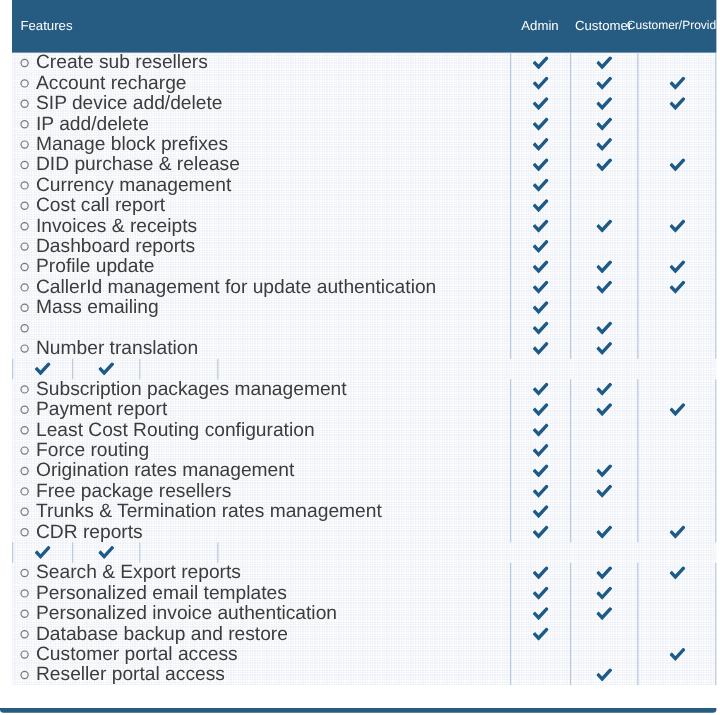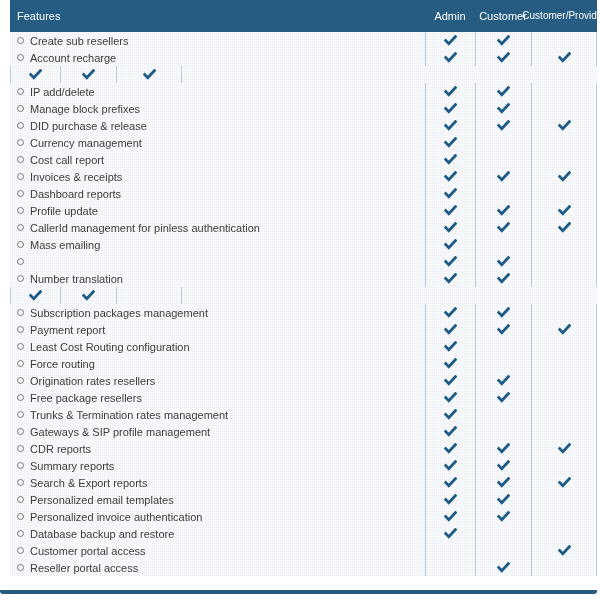--- a/index.html
+++ b/index.html
@@ -20,21 +20,21 @@
   .page {
     position: absolute; inset: 0;
     background: #ffffff;
   }
   .table-wrap {
     position: absolute;
     left: 10px; top: 0;
     width: 587px;
   }
   .thead {
-    height: 32px;
+    height: 44px;
     background: var(--header-bg, #265c82);
     display: flex;
     align-items: stretch;
     color: #ffffff;
   }
   .th { display: flex; align-items: center; }
   .th.feature {
     flex: 1 1 auto;
     padding-left: 7px;
     font-size: 11px;
@@ -66,21 +66,21 @@
   }
   .bullet {
     width: 7px; height: 7px;
     border: 1px solid var(--bullet, #7a7a7a);
     border-radius: 50%;
     margin: 0 6px 0 3px;
     flex: 0 0 auto;
     background: transparent;
   }
   .flabel {
-    font-size: 11px;
+    font-size: 16px;
     color: var(--row-text, #3c3c3c);
     white-space: nowrap;
   }
   .cell.check {
     justify-content: center;
     border-left: 1px solid var(--grid-line, #b8cadb);
   }
   .cell.admin    { width: 50px; }
   .cell.reseller { width: 56px; }
   .cell.customer { width: 66px; border-right: 1px solid var(--grid-line, #b8cadb); }
@@ -148,20 +148,24 @@
             </svg>
           </div>
     <div class="cell check customer">
             <svg class="check-icon" width="13" height="11" viewBox="0 0 13 11">
               <path d="M1.8 5.6 L4.8 8.8 L11.4 1.6"></path>
             </svg>
           </div>
   </div>
 
   <div class="row">
+    <div class="cell feature">
+      <span class="bullet"></span>
+      <span class="flabel">SIP device add/delete</span>
+    </div>
     <div class="cell check admin">
             <svg class="check-icon" width="13" height="11" viewBox="0 0 13 11">
               <path d="M1.8 5.6 L4.8 8.8 L11.4 1.6"></path>
             </svg>
           </div>
     <div class="cell check reseller">
             <svg class="check-icon" width="13" height="11" viewBox="0 0 13 11">
               <path d="M1.8 5.6 L4.8 8.8 L11.4 1.6"></path>
             </svg>
           </div>
@@ -312,21 +316,21 @@
     <div class="cell check customer">
             <svg class="check-icon" width="13" height="11" viewBox="0 0 13 11">
               <path d="M1.8 5.6 L4.8 8.8 L11.4 1.6"></path>
             </svg>
           </div>
   </div>
 
   <div class="row">
     <div class="cell feature">
       <span class="bullet"></span>
-      <span class="flabel">CallerId management for pinless authentication</span>
+      <span class="flabel">CallerId management for update authentication</span>
     </div>
     <div class="cell check admin">
             <svg class="check-icon" width="13" height="11" viewBox="0 0 13 11">
               <path d="M1.8 5.6 L4.8 8.8 L11.4 1.6"></path>
             </svg>
           </div>
     <div class="cell check reseller">
             <svg class="check-icon" width="13" height="11" viewBox="0 0 13 11">
               <path d="M1.8 5.6 L4.8 8.8 L11.4 1.6"></path>
             </svg>
@@ -466,21 +470,21 @@
               <path d="M1.8 5.6 L4.8 8.8 L11.4 1.6"></path>
             </svg>
           </div>
     <div class="cell check reseller"></div>
     <div class="cell check customer"></div>
   </div>
 
   <div class="row">
     <div class="cell feature">
       <span class="bullet"></span>
-      <span class="flabel">Origination rates resellers</span>
+      <span class="flabel">Origination rates management</span>
     </div>
     <div class="cell check admin">
             <svg class="check-icon" width="13" height="11" viewBox="0 0 13 11">
               <path d="M1.8 5.6 L4.8 8.8 L11.4 1.6"></path>
             </svg>
           </div>
     <div class="cell check reseller">
             <svg class="check-icon" width="13" height="11" viewBox="0 0 13 11">
               <path d="M1.8 5.6 L4.8 8.8 L11.4 1.6"></path>
             </svg>
@@ -513,33 +517,20 @@
     </div>
     <div class="cell check admin">
             <svg class="check-icon" width="13" height="11" viewBox="0 0 13 11">
               <path d="M1.8 5.6 L4.8 8.8 L11.4 1.6"></path>
             </svg>
           </div>
     <div class="cell check reseller"></div>
     <div class="cell check customer"></div>
   </div>
 
-  <div class="row">
-    <div class="cell feature">
-      <span class="bullet"></span>
-      <span class="flabel">Gateways &amp; SIP profile management</span>
-    </div>
-    <div class="cell check admin">
-            <svg class="check-icon" width="13" height="11" viewBox="0 0 13 11">
-              <path d="M1.8 5.6 L4.8 8.8 L11.4 1.6"></path>
-            </svg>
-          </div>
-    <div class="cell check reseller"></div>
-    <div class="cell check customer"></div>
-  </div>
 
   <div class="row">
     <div class="cell feature">
       <span class="bullet"></span>
       <span class="flabel">CDR reports</span>
     </div>
     <div class="cell check admin">
             <svg class="check-icon" width="13" height="11" viewBox="0 0 13 11">
               <path d="M1.8 5.6 L4.8 8.8 L11.4 1.6"></path>
             </svg>
@@ -550,24 +541,20 @@
             </svg>
           </div>
     <div class="cell check customer">
             <svg class="check-icon" width="13" height="11" viewBox="0 0 13 11">
               <path d="M1.8 5.6 L4.8 8.8 L11.4 1.6"></path>
             </svg>
           </div>
   </div>
 
   <div class="row">
-    <div class="cell feature">
-      <span class="bullet"></span>
-      <span class="flabel">Summary reports</span>
-    </div>
     <div class="cell check admin">
             <svg class="check-icon" width="13" height="11" viewBox="0 0 13 11">
               <path d="M1.8 5.6 L4.8 8.8 L11.4 1.6"></path>
             </svg>
           </div>
     <div class="cell check reseller">
             <svg class="check-icon" width="13" height="11" viewBox="0 0 13 11">
               <path d="M1.8 5.6 L4.8 8.8 L11.4 1.6"></path>
             </svg>
           </div>

